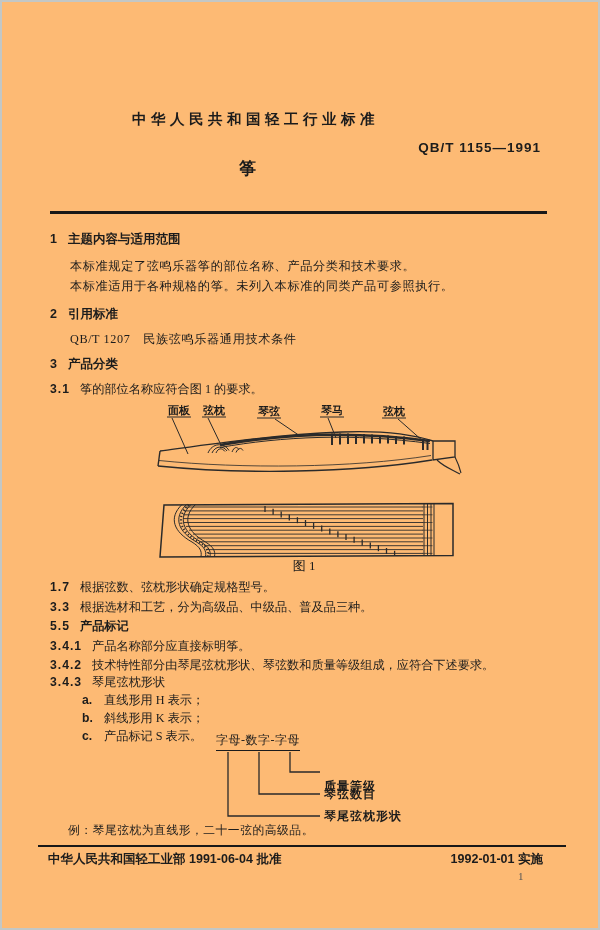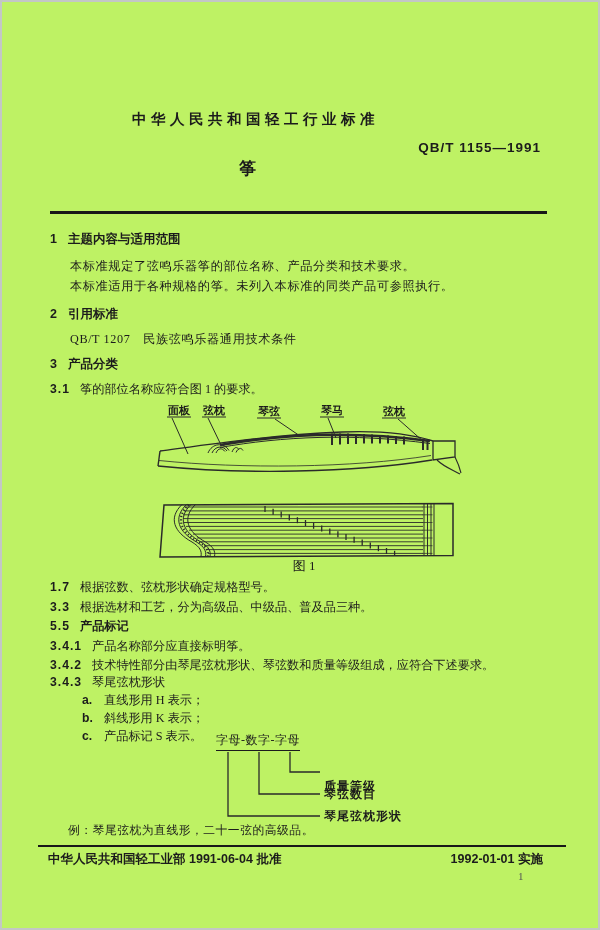--- a/index.html
+++ b/index.html
@@ -1,20 +1,20 @@
 <!DOCTYPE html>
 <html><head>
 <meta charset="utf-8">
 <style>
   html,body{margin:0;padding:0;background:#e8e8e6;}
   .page{
     position:relative;
     width:600px;height:930px;
     margin:0 auto;
-    background:#bef264;
+    background:#fdba74;
     border:2px solid #c3c7c5;
     box-sizing:border-box;
     overflow:hidden;
     color:#1c1c1c;
     font-family:"Liberation Serif","DejaVu Serif",serif;
   }
   .abs{position:absolute;white-space:nowrap;}
   .hei{font-family:"Liberation Sans","DejaVu Sans",sans-serif;font-weight:bold;}
   .song{font-family:"Liberation Serif","DejaVu Serif",serif;}
 

